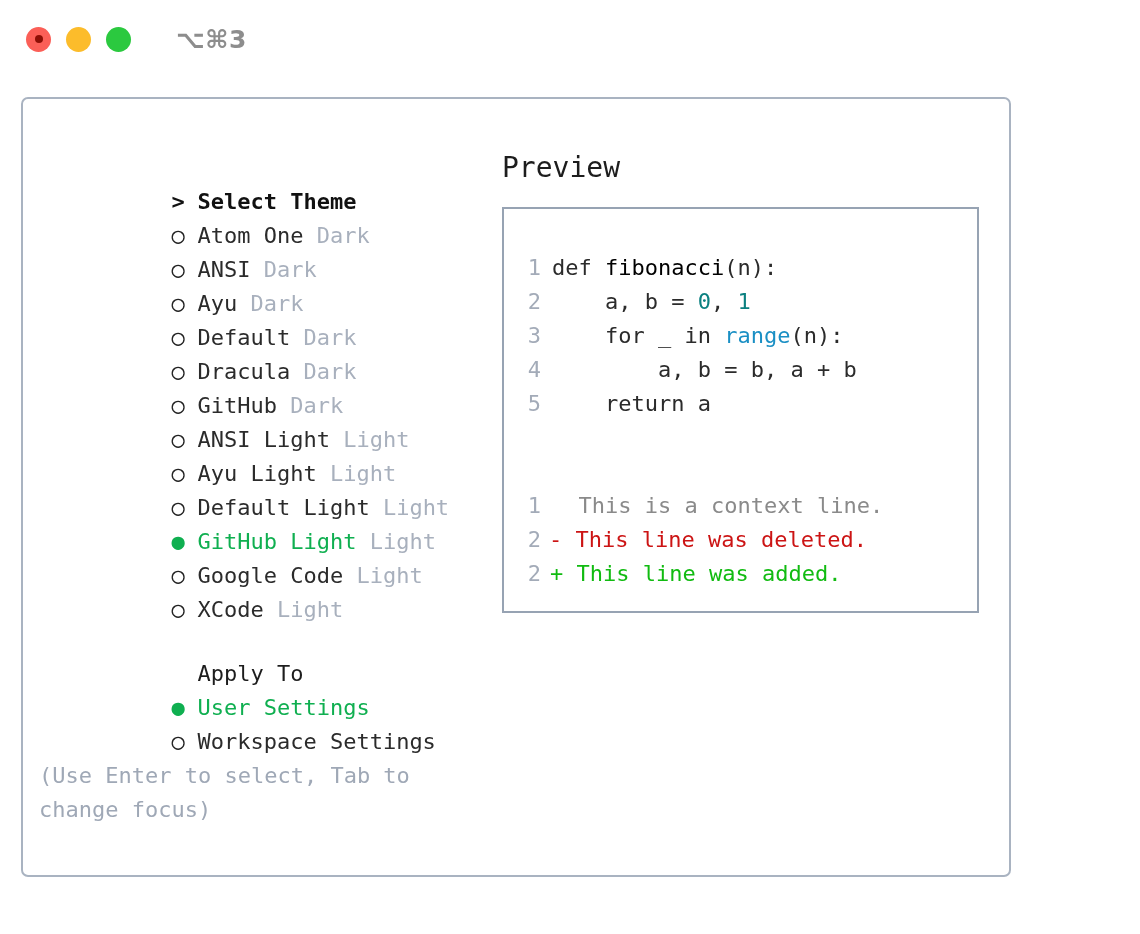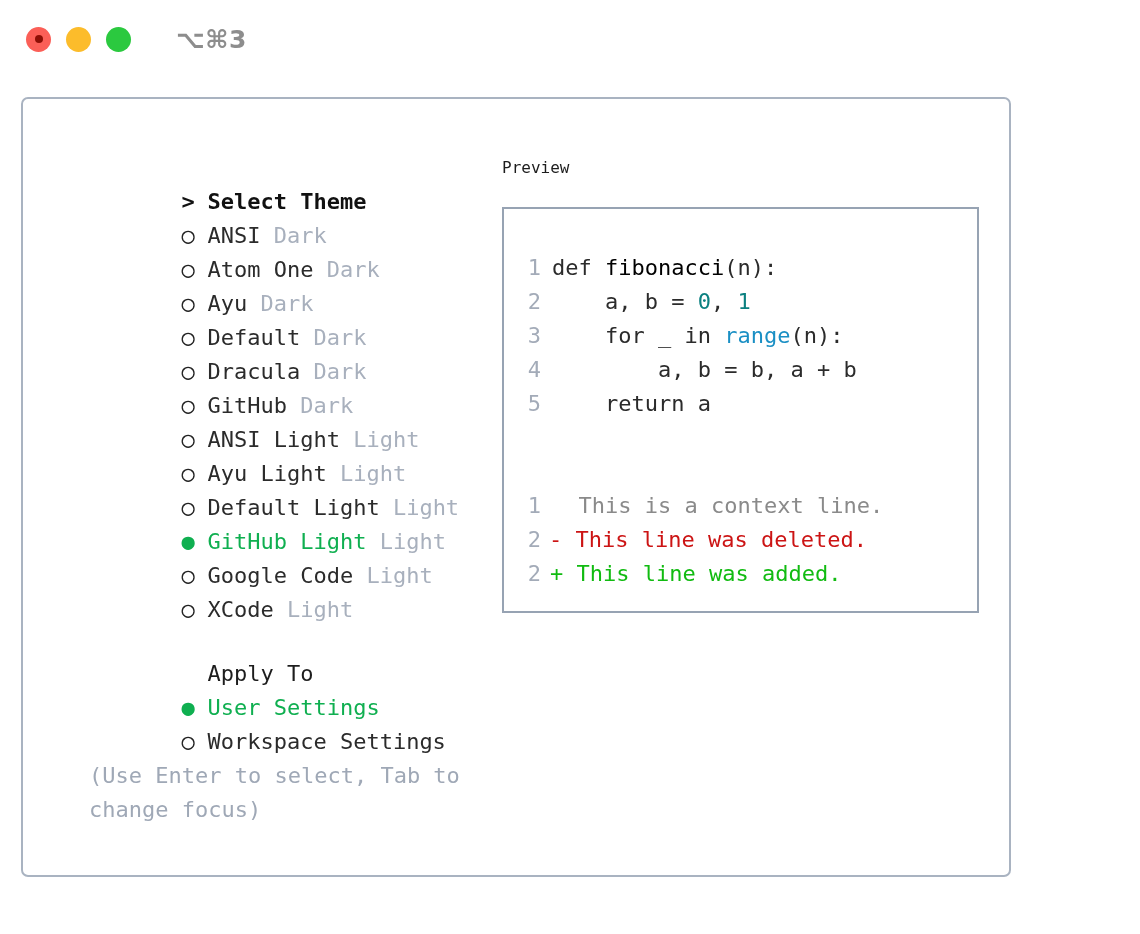--- a/index.html
+++ b/index.html
@@ -80,21 +80,21 @@
   .columns {
     position: absolute;
     left: 0; top: 0;
     width: 100%;
     height: 100%;
   }
 
   
   .left-col {
     position: absolute;
-    left: 26px;
+    left: 16px;
     top: 52px;
     width: 450px;
   }
   .line {
     height: 34px;
     line-height: 34px;
     font-size: 22px;
     white-space: pre;
     color: #222222;
   }
@@ -119,32 +119,31 @@
 
   .spacer { height: 34px; }
   .spacer-sm { height: 30px; }
 
   .hint {
     font-size: 22px;
     line-height: 34px;
     color: #9fa8b6;
     width: 410px;
     white-space: pre-wrap;
-    margin-left: 40px;
   }
 
   
   .right-col {
     position: absolute;
     left: 479px;
     top: 52px;
     width: 490px;
   }
   .preview-title {
-    font-size: 16px;
+    font-size: 28px;
     line-height: 34px;
     color: #1d1d1d;
   }
   .preview-box {
     margin-top: 22px;
     width: 477px;
     height: 406px;
     border: 2px solid #97a3b3;
     box-sizing: border-box;
     background: #ffffff;
@@ -204,24 +203,24 @@
   <div class="panel">
     <div class="columns">
 
       <div class="left-col">
 
         <div class="line section-head">
           <span class="marker">&gt;</span><span>Select Theme</span>
         </div>
 
         <div class="line item">
+          <span class="marker">○</span><span class="label">Atom One</span><span class="suffix"> </span><span class="suffix">Dark</span>
+        </div>
+        <div class="line item">
           <span class="marker">○</span><span class="label">ANSI</span><span class="suffix"> </span><span class="suffix">Dark</span>
-        </div>
-        <div class="line item">
-          <span class="marker">○</span><span class="label">Atom One</span><span class="suffix"> </span><span class="suffix">Dark</span>
         </div>
         <div class="line item">
           <span class="marker">○</span><span class="label">Ayu</span><span class="suffix"> </span><span class="suffix">Dark</span>
         </div>
         <div class="line item">
           <span class="marker">○</span><span class="label">Default</span><span class="suffix"> </span><span class="suffix">Dark</span>
         </div>
         <div class="line item">
           <span class="marker">○</span><span class="label">Dracula</span><span class="suffix"> </span><span class="suffix">Dark</span>
         </div>

